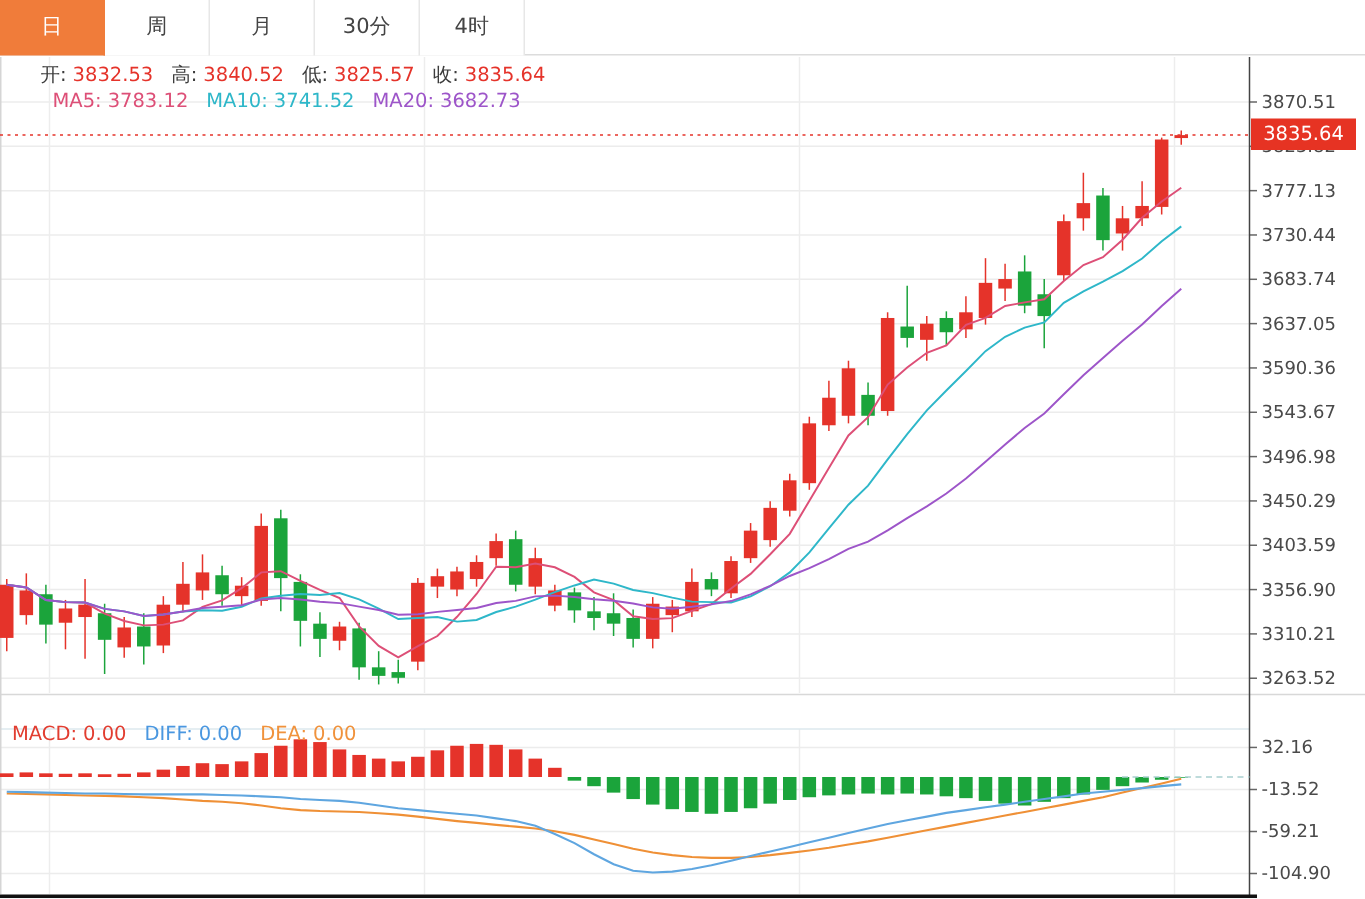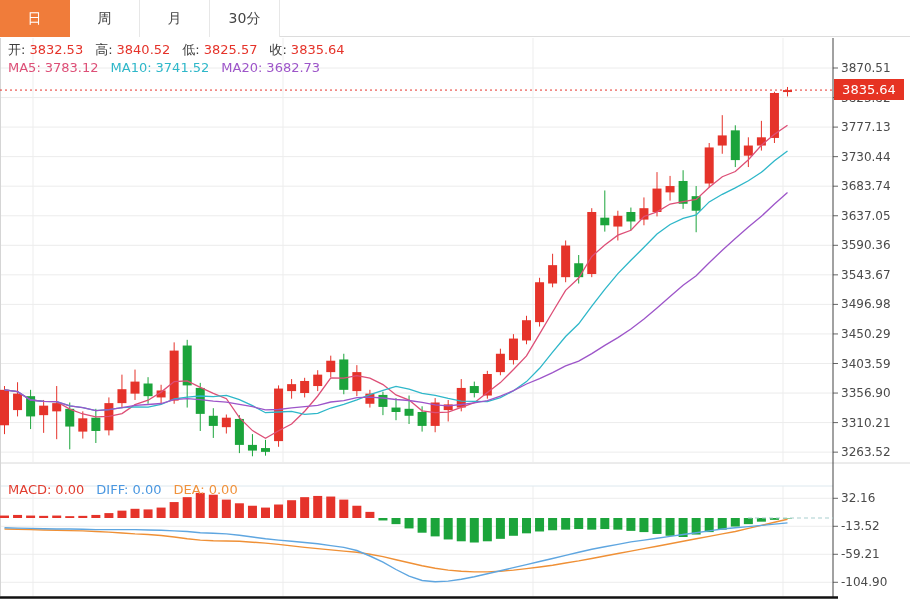--- a/index.html
+++ b/index.html
@@ -6,38 +6,39 @@
   #app{position:relative;width:910px;height:599px;background:#fff;overflow:hidden;}
   
   #tabbar{position:absolute;left:0;top:0;width:910px;height:37px;border-bottom:1px solid #dcdcdc;display:flex;background:#fff;box-sizing:border-box;}
   .tab{width:70px;height:37px;line-height:37px;text-align:center;font-size:14px;color:#444;border-right:1px solid #e7e7e7;cursor:pointer;box-sizing:border-box;background:#fff;}
   .tab.active{background:#f07c3a;color:#fff;border-right:1px solid #f07c3a;}
   
   .inforow{position:absolute;left:8px;font-size:13px;white-space:nowrap;z-index:3;}
   .inforow span{margin-right:4px;}
   .inforow .lbl{color:#3c3c3c;}
   .inforow .val{font-weight:400;}
-  #ohlc-row{top:41px;}
-  #ma-row{top:60px;}
+  #ohlc-row{top:41px;margin-left:19px;}
+  #ma-row{top:60px;margin-left:27px;}
   #macd-row{top:482px;}
   
   #chart-svg{position:absolute;left:0;top:0;z-index:1;}
   
   #price-tag{position:absolute;left:834px;top:79px;width:70px;height:21px;background:#e63323;color:#fff;
      font-size:13px;line-height:21px;text-align:center;z-index:4;}
 </style>
 </head>
 <body>
 
 <div id="app">
   <div id="tabbar">
       <div class="tab active">日</div>
       <div class="tab">周</div>
       <div class="tab">月</div>
       <div class="tab">30分</div>
+      <div class="tab">4时</div>
     </div>
   <svg id="chart-svg" width="910" height="599">
       <line x1="0" y1="68" x2="833" y2="68" stroke="#ececec" stroke-width="1"></line>
       <line x1="833" y1="68" x2="838" y2="68" stroke="#666" stroke-width="1"></line>
       <text x="841" y="72" font-size="12" fill="#4a4a4a">3870.51</text>
       <line x1="0" y1="97.55" x2="833" y2="97.55" stroke="#ececec" stroke-width="1"></line>
       <line x1="833" y1="97.55" x2="838" y2="97.55" stroke="#666" stroke-width="1"></line>
       <text x="841" y="101.55" font-size="12" fill="#4a4a4a">3823.82</text>
       <line x1="0" y1="127.1" x2="833" y2="127.1" stroke="#ececec" stroke-width="1"></line>
       <line x1="833" y1="127.1" x2="838" y2="127.1" stroke="#666" stroke-width="1"></line>

